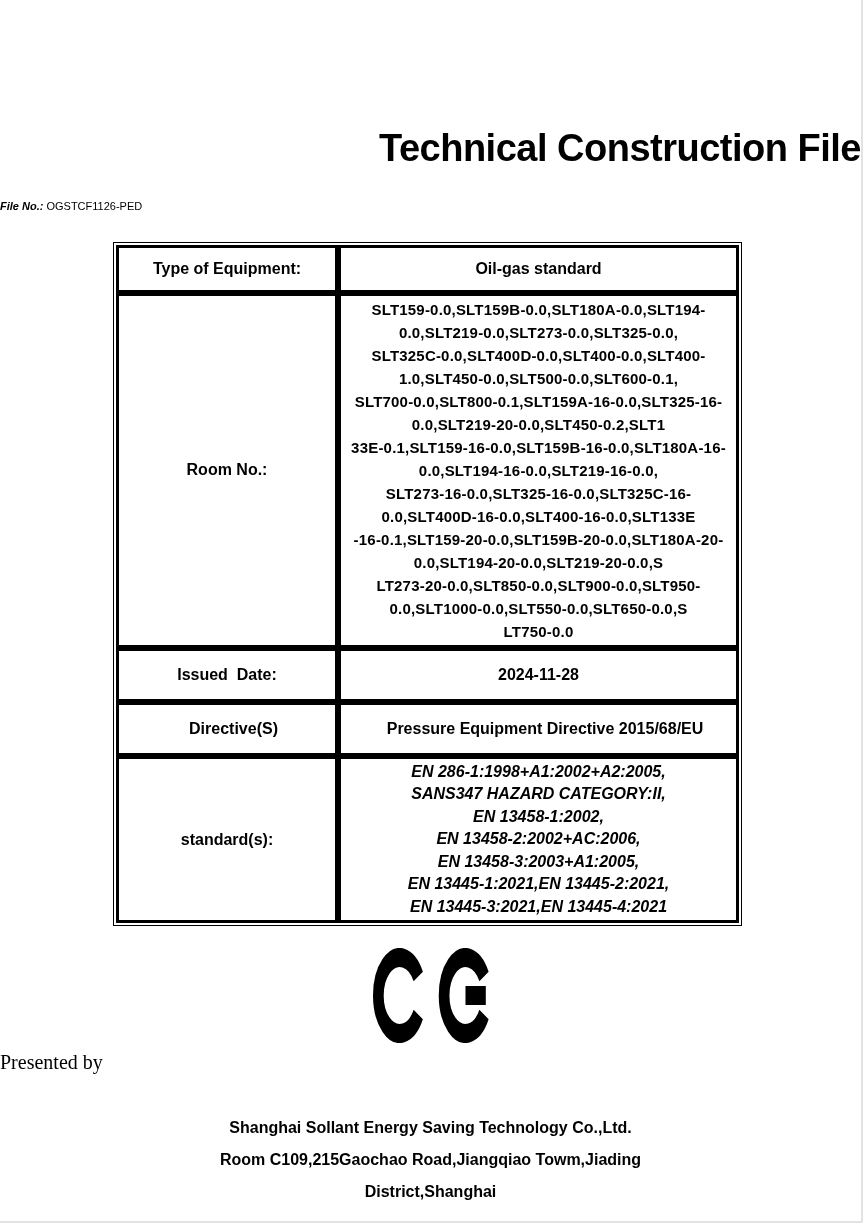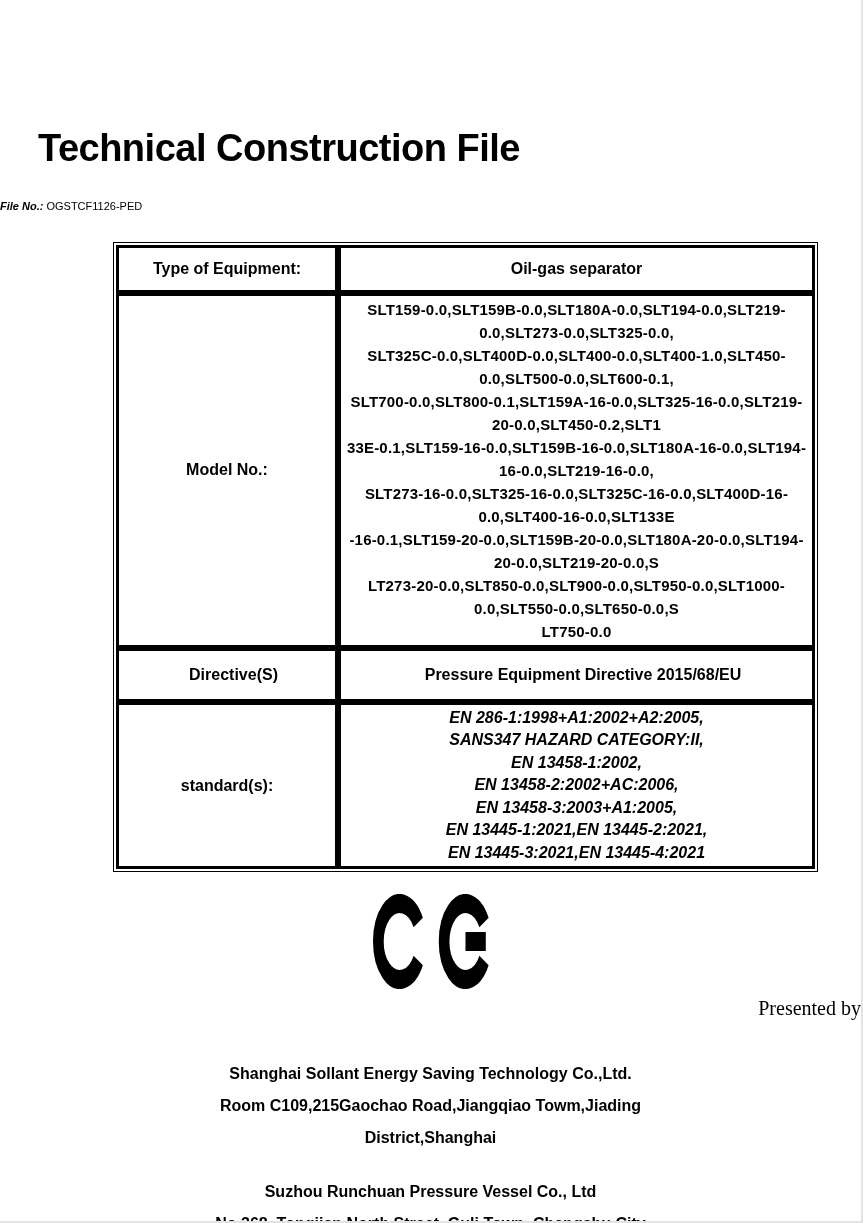--- a/index.html
+++ b/index.html
@@ -3,30 +3,30 @@
 <meta charset="utf-8">
 <style>
   html,body{margin:0;padding:0;background:#fff;}
   body{font-family:"Liberation Sans","DejaVu Sans",sans-serif;color:#000;}
   .page{
     position:relative;width:861px;height:1221px;background:#ffffff;
     border-right:2px solid #e3e3e3;border-bottom:2px solid #e3e3e3;
     overflow:hidden;
   }
   .title{
-    padding-top:128px;text-align:left;font-size:38px;font-weight:bold;
+    padding-top:128px;text-align:right;font-size:38px;font-weight:bold;
     letter-spacing:-0.5px;line-height:1.1;padding-left:38px;
   }
   .fileno{
     margin-top:30px;text-align:left;font-size:11px;
   }
   .fileno .lbl{font-style:italic;font-weight:bold;}
   .fileno .val{font-weight:normal;}
   .tbl-wrap{
-    margin:30px 0 0 113px;width:705px;box-sizing:border-box;
+    margin:30px 0 0 113px;width:629px;box-sizing:border-box;
     border:1px solid #000;padding:2px;background:#fff;
   }
   table.tcf{width:100%;border-collapse:separate;border-spacing:0;}
   table.tcf td{
     border:3px solid #000;box-sizing:border-box;vertical-align:middle;
     text-align:center;font-weight:bold;padding:2px 4px;background:#fff;
   }
   td.lab{width:222px;font-size:16px;white-space:pre-wrap;}
   td.val{font-size:16px;}
   tr.r-type td{height:48px;}
@@ -34,21 +34,21 @@
   tr.r-issued td{height:54px;}
   tr.r-directive td{height:54px;padding-left:17px;}
   tr.r-standards td{height:162px;}
   td.model-val{
     font-size:15px;line-height:23px;white-space:pre-line;
     letter-spacing:0.2px;padding:2px 6px;
   }
   td.standards-val{font-size:16px;line-height:22.5px;white-space:pre-line;font-style:italic;}
   .ce{display:block;margin:22px auto 0 auto;}
   .presented{
-    margin-top:8px;text-align:right;
+    margin-top:8px;text-align:left;
     font-family:"Liberation Serif","DejaVu Serif",serif;font-size:20px;
   }
   .company{margin-top:38px;text-align:center;font-size:16px;font-weight:bold;
     line-height:32px;white-space:pre-line;}
   .company.second{margin-top:22px;}
 </style>
 </head>
 <body>
 
 <div class="page">
@@ -58,32 +58,36 @@
   <div class="fileno">
     <span class="lbl">File No.:</span>
     <span class="val">OGSTCF1126-PED</span>
   </div>
 
   <div class="tbl-wrap">
     <table class="tcf">
       <tbody>
           <tr class="r-type">
         <td class="lab">Type of Equipment:</td>
-        <td class="val">Oil-gas separator</td>
+        <td class="val">Oil-gas standard</td>
       </tr>
       <tr class="r-model">
-        <td class="lab">Model No.:</td>
+        <td class="lab">Room No.:</td>
         <td class="val model-val">SLT159-0.0,SLT159B-0.0,SLT180A-0.0,SLT194-0.0,SLT219-0.0,SLT273-0.0,SLT325-0.0,
 SLT325C-0.0,SLT400D-0.0,SLT400-0.0,SLT400-1.0,SLT450-0.0,SLT500-0.0,SLT600-0.1,
 SLT700-0.0,SLT800-0.1,SLT159A-16-0.0,SLT325-16-0.0,SLT219-20-0.0,SLT450-0.2,SLT1
 33E-0.1,SLT159-16-0.0,SLT159B-16-0.0,SLT180A-16-0.0,SLT194-16-0.0,SLT219-16-0.0,
 SLT273-16-0.0,SLT325-16-0.0,SLT325C-16-0.0,SLT400D-16-0.0,SLT400-16-0.0,SLT133E
 -16-0.1,SLT159-20-0.0,SLT159B-20-0.0,SLT180A-20-0.0,SLT194-20-0.0,SLT219-20-0.0,S
 LT273-20-0.0,SLT850-0.0,SLT900-0.0,SLT950-0.0,SLT1000-0.0,SLT550-0.0,SLT650-0.0,S
 LT750-0.0</td>
+      </tr>
+      <tr class="r-issued">
+        <td class="lab">Issued  Date:</td>
+        <td class="val">2024-11-28</td>
       </tr>
       <tr class="r-directive">
         <td class="lab">Directive(S)</td>
         <td class="val">Pressure Equipment Directive 2015/68/EU</td>
       </tr>
       <tr class="r-standards">
         <td class="lab">standard(s):</td>
         <td class="val standards-val">EN 286-1:1998+A1:2002+A2:2005,
 SANS347 HAZARD CATEGORY:II,
 EN 13458-1:2002,

